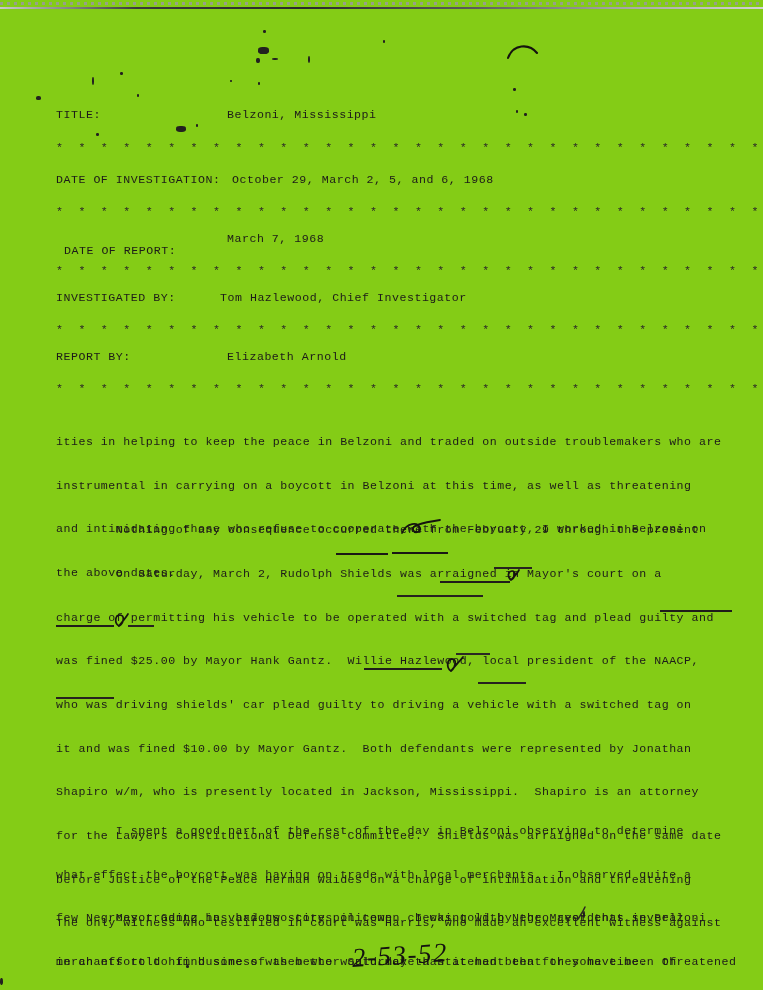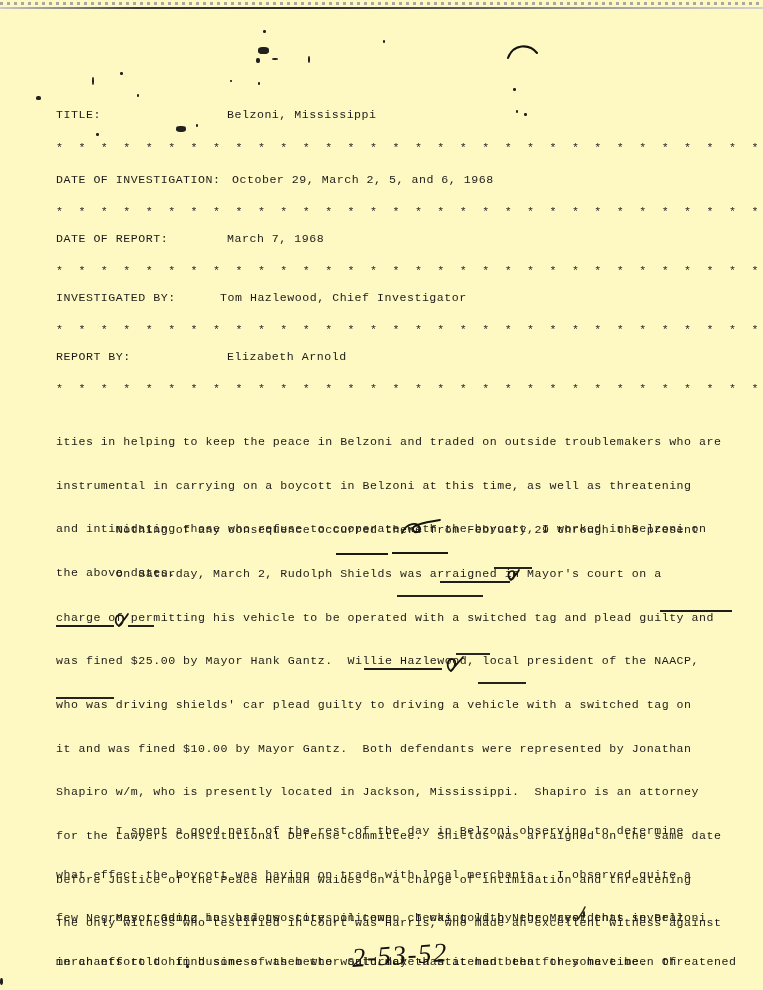--- a/index.html
+++ b/index.html
@@ -7,21 +7,21 @@
     padding: 0;
     background: #ffffff;
   }
   body {
     font-family: "Liberation Mono", "DejaVu Sans Mono", monospace;
   }
   #page {
     position: relative;
     width: 763px;
     height: 990px;
-    background: #fef9c3;
+    background: #84cc16;
     overflow: hidden;
   }
 
   
   .scan-top-dashes {
     position: absolute;
     top: 2px; left: 0; right: 0;
     height: 3px;
     background: repeating-linear-gradient(
       to right,
@@ -128,21 +128,21 @@
   <div class="tw field-label" style="top:108px;">TITLE:</div>
   <div class="tw field-value" style="top:108px; left:227px;">Belzoni, Mississippi</div>
 
   <div class="starline" style="top:141px;">*  *  *  *  *  *  *  *  *  *  *  *  *  *  *  *  *  *  *  *  *  *  *  *  *  *  *  *  *  *  *  *  *  *  *  *  *  *  *  *  *  *  *</div>
 
   <div class="tw field-label" style="top:173px;">DATE OF INVESTIGATION:</div>
   <div class="tw field-value" style="top:173px; left:232px;">October 29, March 2, 5, and 6, 1968</div>
 
   <div class="starline" style="top:205px;">*  *  *  *  *  *  *  *  *  *  *  *  *  *  *  *  *  *  *  *  *  *  *  *  *  *  *  *  *  *  *  *  *  *  *  *  *  *  *  *  *  *  *</div>
 
-  <div class="tw field-label" style="top:232px;">DATE OF REPORT:</div>
+  <div class="tw field-label" style="top:244px;margin-left:8px;">DATE OF REPORT:</div>
   <div class="tw field-value" style="top:232px; left:227px;">March 7, 1968</div>
 
   <div class="starline" style="top:264px;">*  *  *  *  *  *  *  *  *  *  *  *  *  *  *  *  *  *  *  *  *  *  *  *  *  *  *  *  *  *  *  *  *  *  *  *  *  *  *  *  *  *  *</div>
 
   <div class="tw field-label" style="top:291px;">INVESTIGATED BY:</div>
   <div class="tw field-value" style="top:291px; left:220px;">Tom Hazlewood, Chief Investigator</div>
 
   <div class="starline" style="top:323px;">*  *  *  *  *  *  *  *  *  *  *  *  *  *  *  *  *  *  *  *  *  *  *  *  *  *  *  *  *  *  *  *  *  *  *  *  *  *  *  *  *  *  *</div>
 
   <div class="tw field-label" style="top:350px;">REPORT BY:</div>

